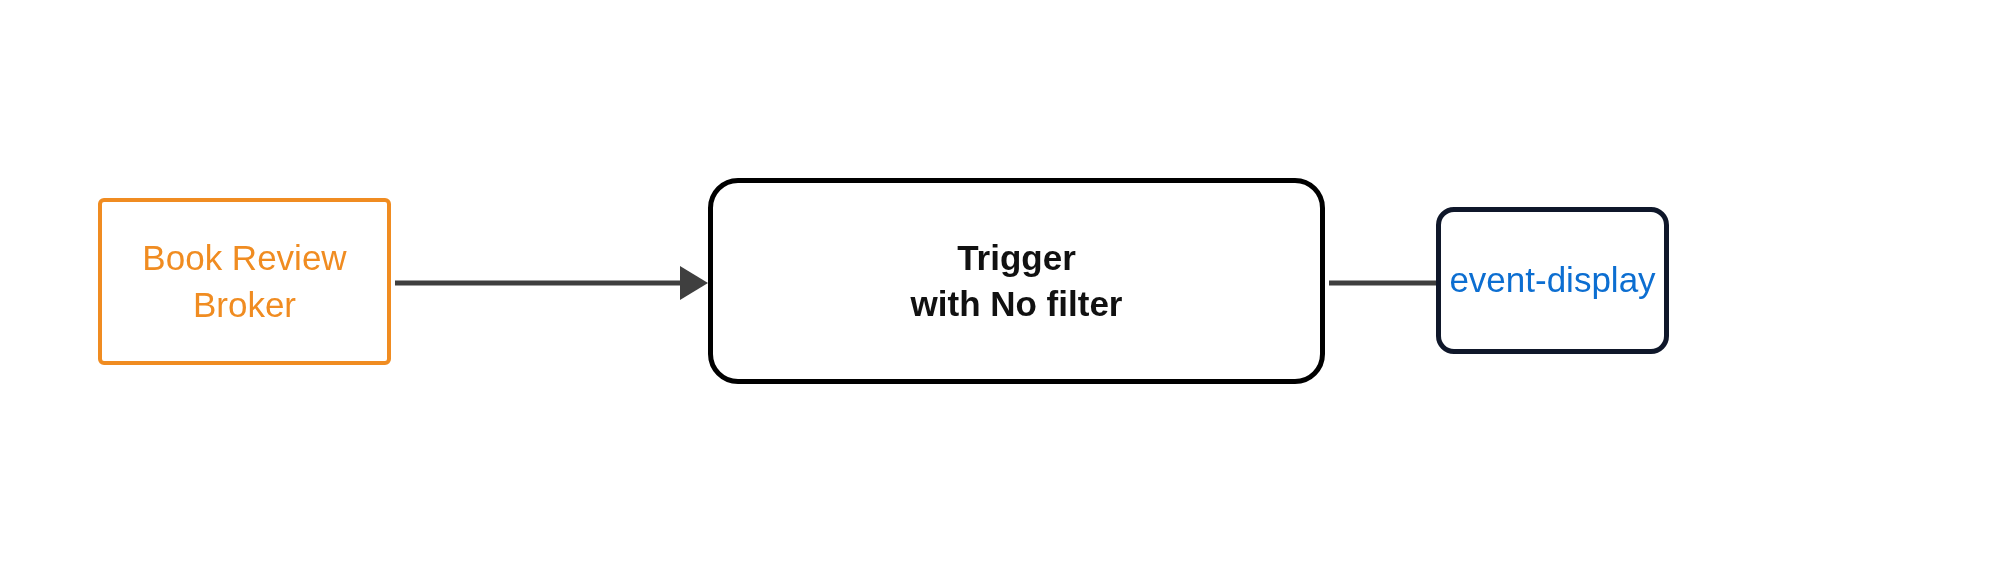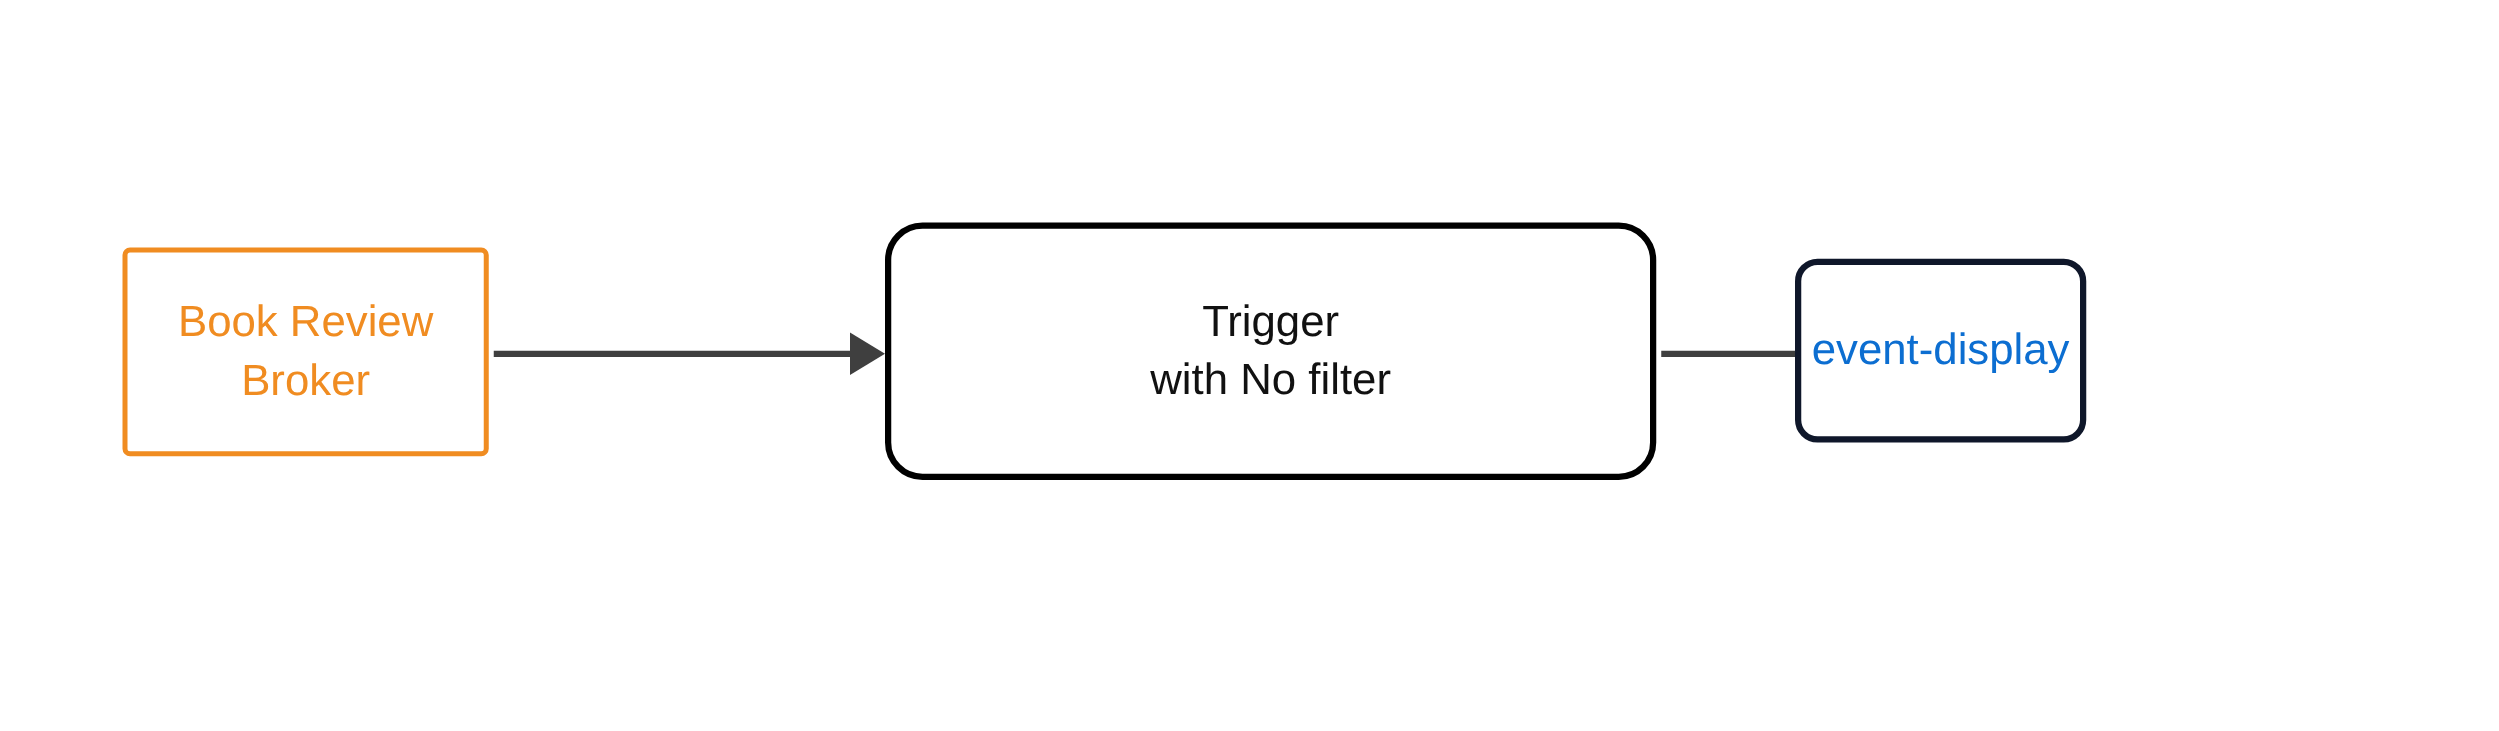--- a/index.html
+++ b/index.html
@@ -45,20 +45,21 @@
   
   #node-trigger {
     left: 708px;
     top: 178px;
     width: 617px;
     height: 206px;
     border: 5px solid #000000;
     border-radius: 30px;
     color: #111111;
     font-size: 35px;
+    font-weight: bold;
   }
 
   
   #node-sink {
     left: 1436px;
     top: 207px;
     width: 233px;
     height: 147px;
     border: 5px solid #0f172a;
     border-radius: 18px;

